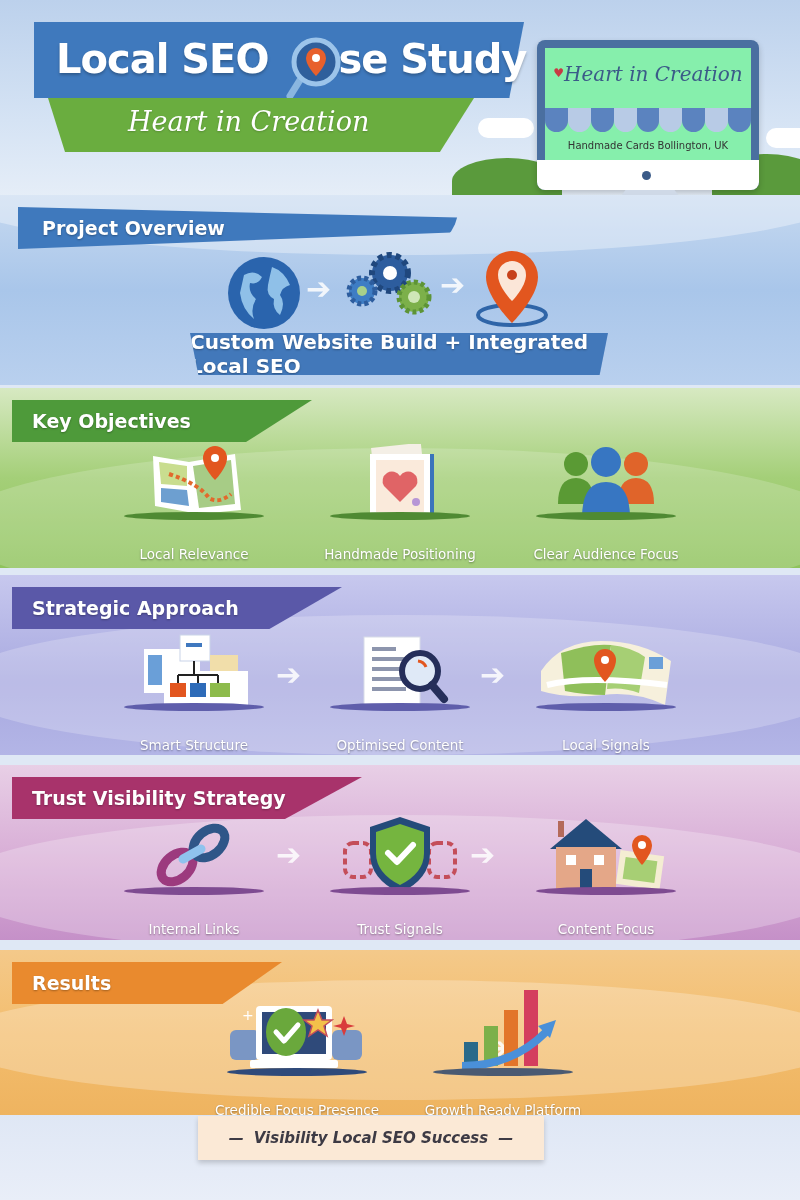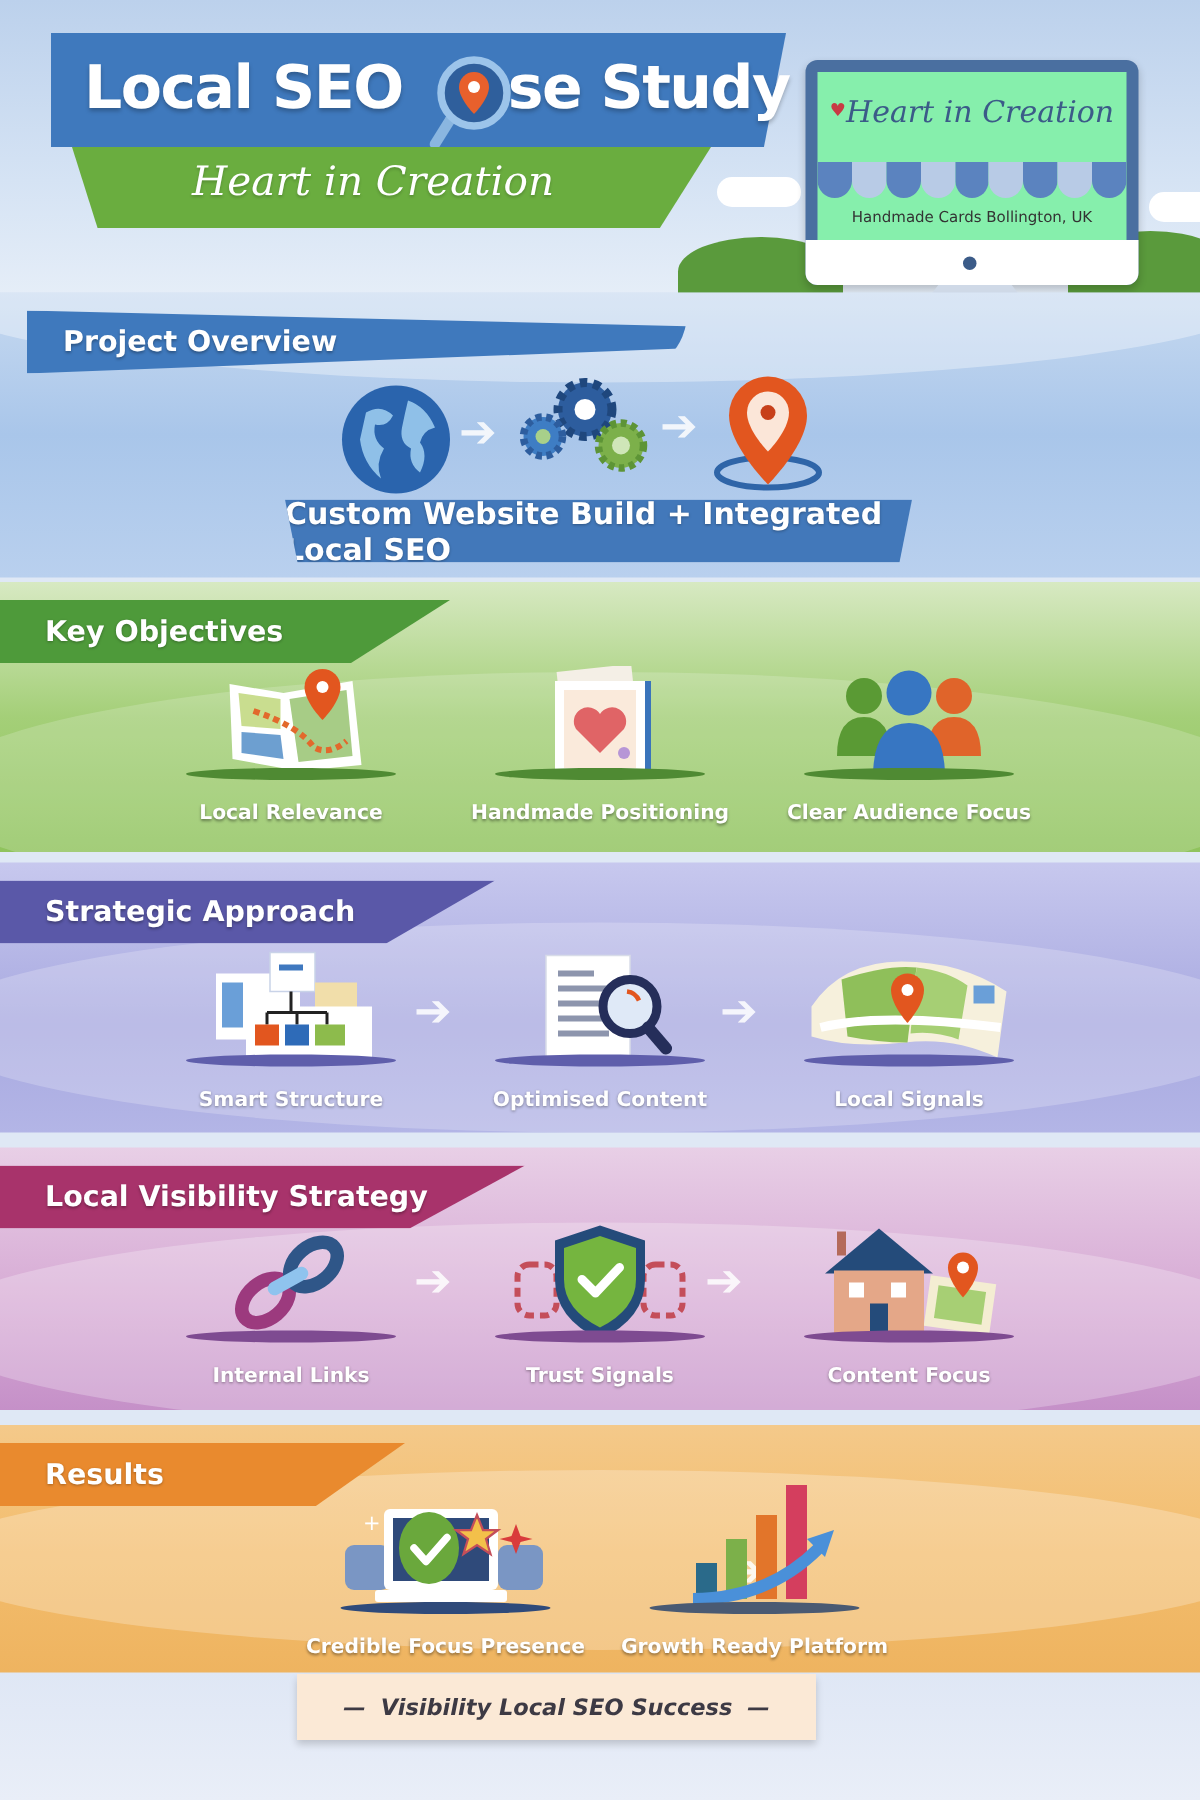--- a/index.html
+++ b/index.html
@@ -80,39 +80,39 @@
   .sec-overview { top: 195px; height: 190px; background: linear-gradient(180deg, #c6d9f0 0%, #a9c6ea 50%, #b9d0ee 100%); }
   .sec-objectives { top: 388px; height: 180px; background: linear-gradient(180deg, #d7e9c2 0%, #a4cf78 50%, #8fc35c 100%); }
   .sec-approach { top: 575px; height: 180px; background: linear-gradient(180deg, #c7c8ee 0%, #a8a9e0 60%, #b3b5e6 100%); }
   .sec-visibility { top: 765px; height: 175px; background: linear-gradient(180deg, #e8cfe6 0%, #d6a9d4 60%, #c590c8 100%); }
   .sec-results { top: 950px; height: 170px; background: linear-gradient(180deg, #f4c98a 0%, #f3bd6d 50%, #eeb35f 100%); }
   .footer-bg { position: absolute; left: 0; top: 1115px; width: 800px; height: 85px; background: linear-gradient(180deg, #dfe7f5, #e9eef8); }
 
   .wave { position: absolute; left: -50px; width: 900px; border-radius: 50%; opacity: .35; background: #fff; }
 
   .sec-tab {
-    position: absolute; left: 0; top: 12px; height: 42px; padding-left: 30px;
+    position: absolute; left: 12px; top: 12px; height: 42px; padding-left: 20px;
     display: flex; align-items: center;
     font-family: "DejaVu Sans", sans-serif; font-weight: bold; font-size: 19px; color: #fff;
     text-shadow: 0 1px 2px rgba(0,0,0,.3);
     clip-path: polygon(0 0, 100% 0, 78% 100%, 0 100%);
     border-radius: 0 0 40px 0;
   }
   .sec-overview .sec-tab { left: 18px; width: 440px; background: #3f79bd; padding-left: 24px; clip-path: polygon(0 0, 100% 25%, 100% 60%, 0 100%); }
   .sec-objectives .sec-tab { width: 300px; background: #4e9a3a; }
   .sec-approach .sec-tab { width: 330px; background: #5a58a8; }
   .sec-visibility .sec-tab { width: 350px; background: #a8336b; }
   .sec-results .sec-tab { width: 270px; background: #e98a2e; }
 
   .icon-row { position: absolute; left: 0; right: 0; display: flex; justify-content: center; gap: 36px; }
   .icon-item { width: 170px; display: flex; flex-direction: column; align-items: center; }
   .icon-stage { position: relative; width: 160px; height: 80px; display: flex; justify-content: center; align-items: flex-end; }
   .icon-stage .shadow { position: absolute; bottom: 0; left: 10px; right: 10px; height: 8px; border-radius: 50%; }
   .icon-label {
-    margin-top: 14px; font-family: "DejaVu Sans", sans-serif; font-weight: bold; font-size: 13.5px;
+    margin-top: 26px; font-family: "DejaVu Sans", sans-serif; font-weight: normal; font-size: 13.5px;
     color: #fff; text-shadow: 0 1px 2px rgba(0,0,0,.4); white-space: nowrap;
   }
   .arrow-glyph { position: absolute; color: #fff; font-size: 30px; opacity: .85; }
 
   .overview-banner {
     position: absolute; left: 190px; top: 138px; width: 418px; height: 42px;
     background: #4278ba; clip-path: polygon(0 0, 100% 0, 98% 100%, 2% 100%);
     display: flex; align-items: center; justify-content: center;
     font-family: "DejaVu Sans", sans-serif; font-weight: bold; font-size: 20px; color: #fff;
     text-shadow: 0 1px 2px rgba(0,0,0,.3);
@@ -306,21 +306,21 @@
             <circle cx="74" cy="29" r="4" fill="#fff"></circle>
           </svg>
         </div>
         <div class="icon-label">Local Signals</div>
       </div>
     </div>
   </div>
 
   <div class="section sec-visibility">
     <div class="wave" style="top:50px;height:140px;opacity:.25;"></div>
-    <div class="sec-tab">Local Visibility Strategy</div>
+    <div class="sec-tab">Trust Visibility Strategy</div>
     <div class="arrow-glyph" style="left:276px;top:72px;">➔</div>
     <div class="arrow-glyph" style="left:470px;top:72px;">➔</div>
     <div class="icon-row" style="top:50px;">
       <div class="icon-item">
         <div class="icon-stage">
           <div class="shadow" style="background:#7e4b91;"></div>
           <svg width="110" height="76" viewBox="0 0 110 76">
             <ellipse cx="38" cy="48" rx="18" ry="12" transform="rotate(-40 38 48)" fill="none" stroke="#9c3a7e" stroke-width="9"></ellipse>
             <ellipse cx="70" cy="24" rx="18" ry="12" transform="rotate(-40 70 24)" fill="none" stroke="#2f5688" stroke-width="9"></ellipse>
             <line x1="44" y1="40" x2="62" y2="30" stroke="#8fc3ee" stroke-width="9" stroke-linecap="round"></line>

